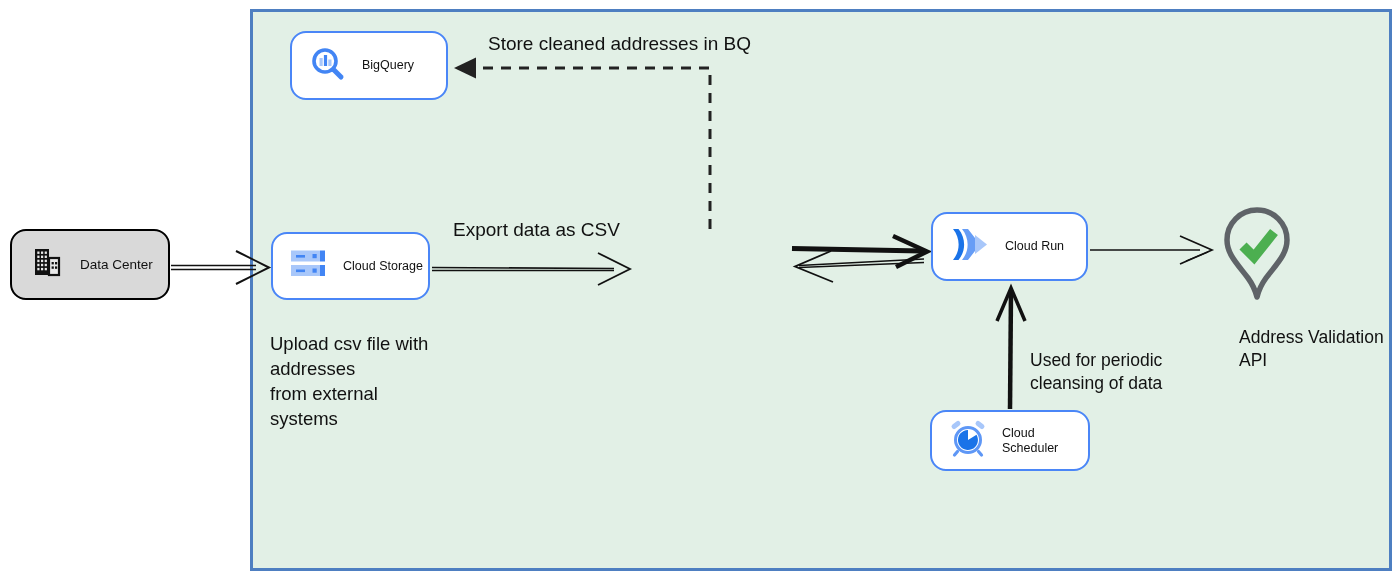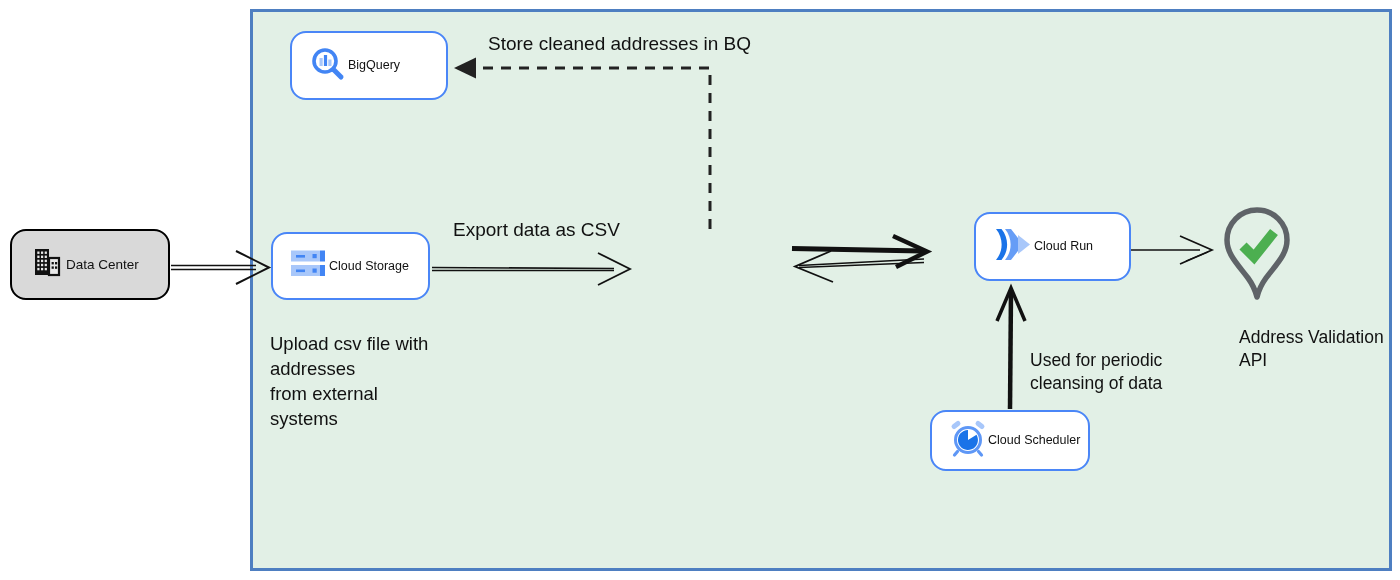--- a/index.html
+++ b/index.html
@@ -8,21 +8,21 @@
     font-family:"Liberation Sans",sans-serif;color:#111;
     background:#ffffff;overflow:hidden;
   }
   .boundary{
     position:absolute;left:250px;top:9px;width:1136px;height:556px;
     background:#e2f0e6;border:3px solid #4e7fc1;
   }
   .edges{position:absolute;left:0;top:0;width:1400px;height:580px;pointer-events:none;}
   .node{
     position:absolute;background:#ffffff;border:2px solid #4a86f7;border-radius:16px;
-    display:flex;align-items:center;padding-left:16px;box-sizing:border-box;
+    display:flex;align-items:center;padding-left:16px;gap:14px;box-sizing:border-box;
   }
   .node .lbl{font-size:12.5px;line-height:15px;color:#111;}
   .node-external{background:#d9d9d9;border:2.5px solid #000;}
   .node-external .lbl{font-size:13.5px;}
   .wrap-lbl{width:86px;}
   .ann{position:absolute;font-size:18.5px;line-height:26px;white-space:pre-wrap;}
   .edge-lbl{position:absolute;font-size:19px;white-space:nowrap;}
   .small-ann{font-size:17.5px;line-height:23px;}
   .pin-lbl{position:absolute;left:1239px;top:326px;width:150px;font-size:17.5px;line-height:23px;}
 </style>
@@ -131,21 +131,21 @@
         <rect x="2" y="17" width="29" height="11" fill="#a8c7fa"></rect>
         <rect x="31" y="17" width="5" height="11" fill="#4285f4"></rect>
         <rect x="7" y="21.5" width="9" height="2.6" fill="#4285f4"></rect>
         <rect x="23.5" y="20.5" width="4.2" height="4.2" fill="#4285f4"></rect>
       </svg>
     </span>
     <span class="lbl">Cloud Storage</span>
   </div>
 
 
-  <div class="node" style="left:931px;top:212px;width:157px;height:69px;margin-left:43px;">
+  <div class="node" style="left:931px;top:212px;width:157px;height:69px;">
     <span>
       <svg width="42" height="36" viewBox="0 0 42 36">
         <path d="M4 2 C11.5 11 11.5 24 4 33 L9.5 33 C17 24 17 11 9.5 2 Z" fill="#1a73e8"></path>
         <path d="M13 2 C20.5 11 20.5 24 13 33 L19 33 L31 17.5 L19 2 Z" fill="#669df6"></path>
         <polygon points="26,8 38,17.5 26,27" fill="#a8c7fa"></polygon>
       </svg>
     </span>
     <span class="lbl">Cloud Run</span>
   </div>
 

